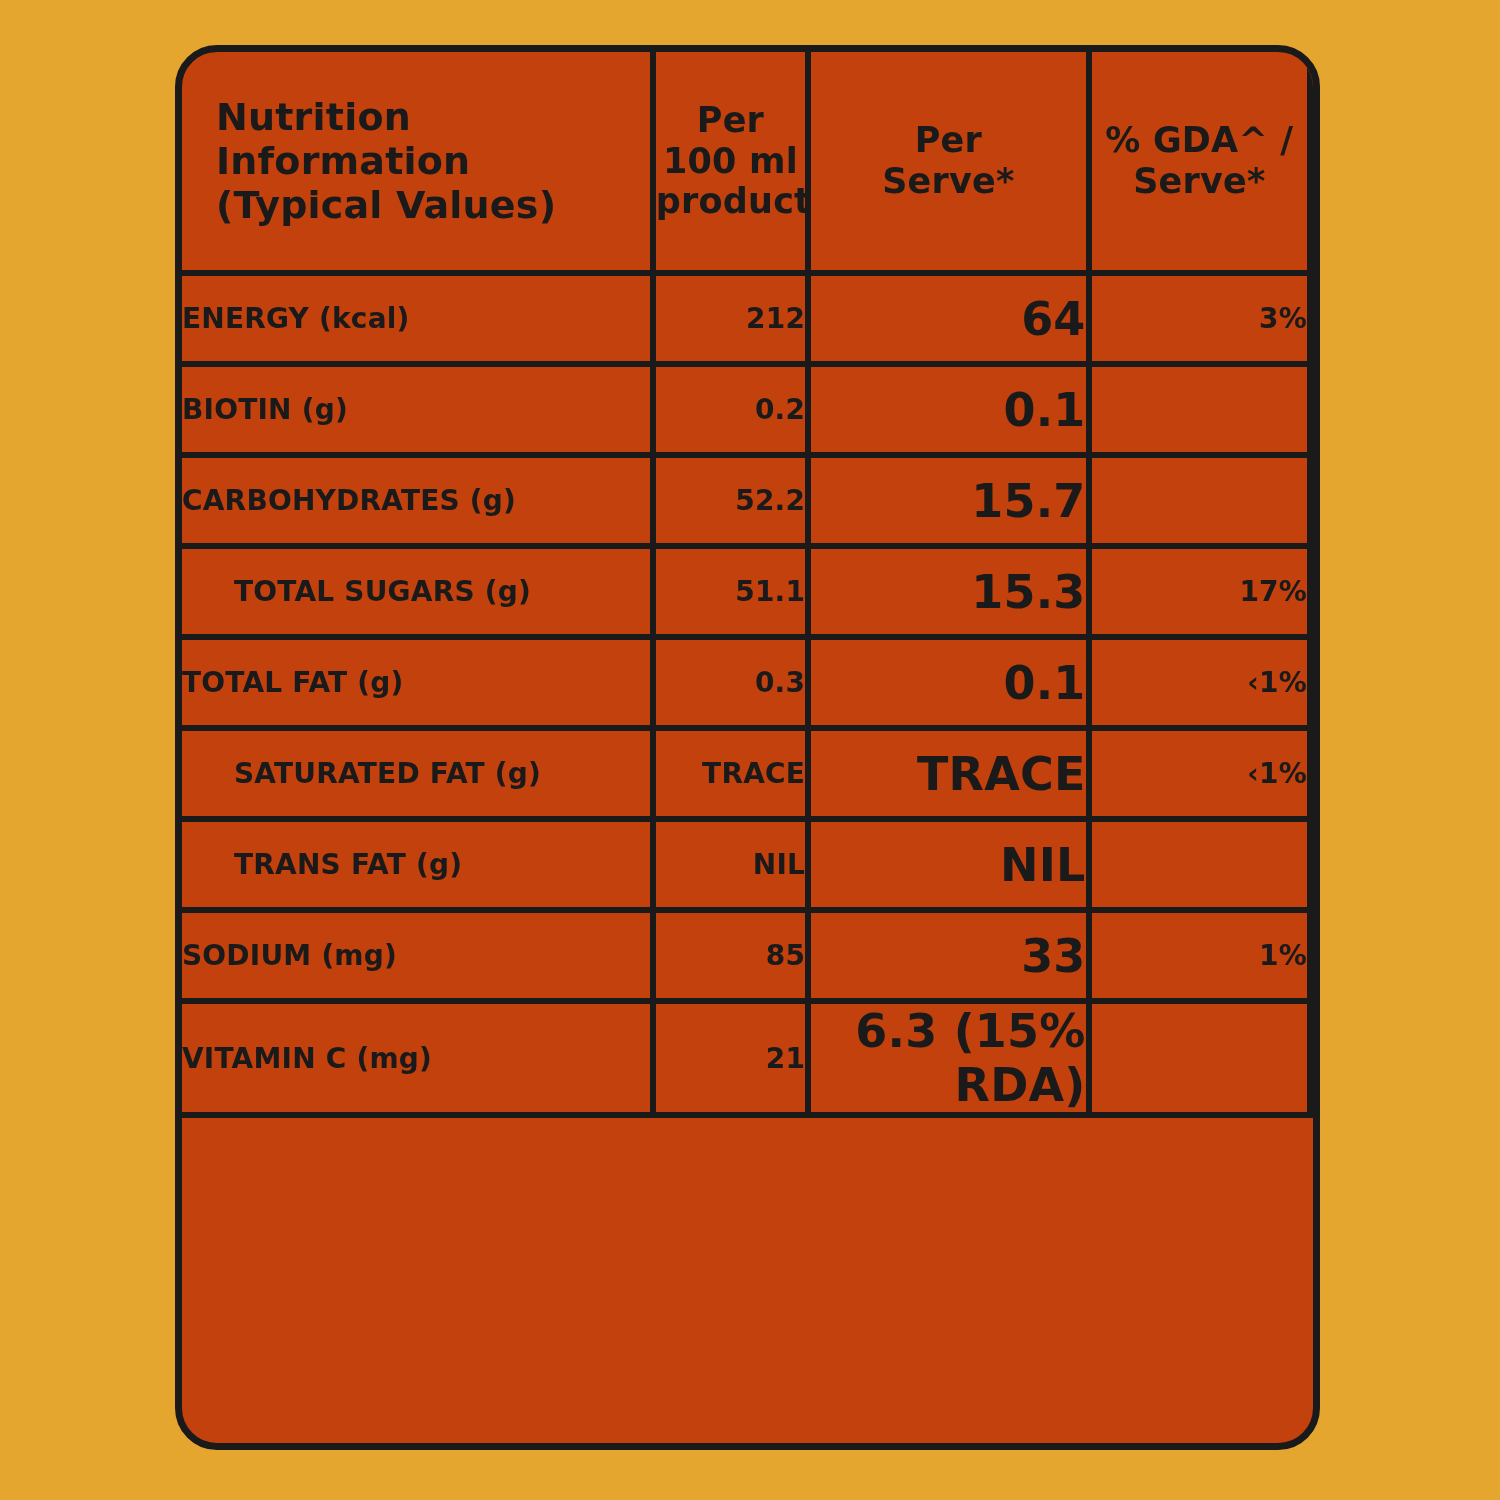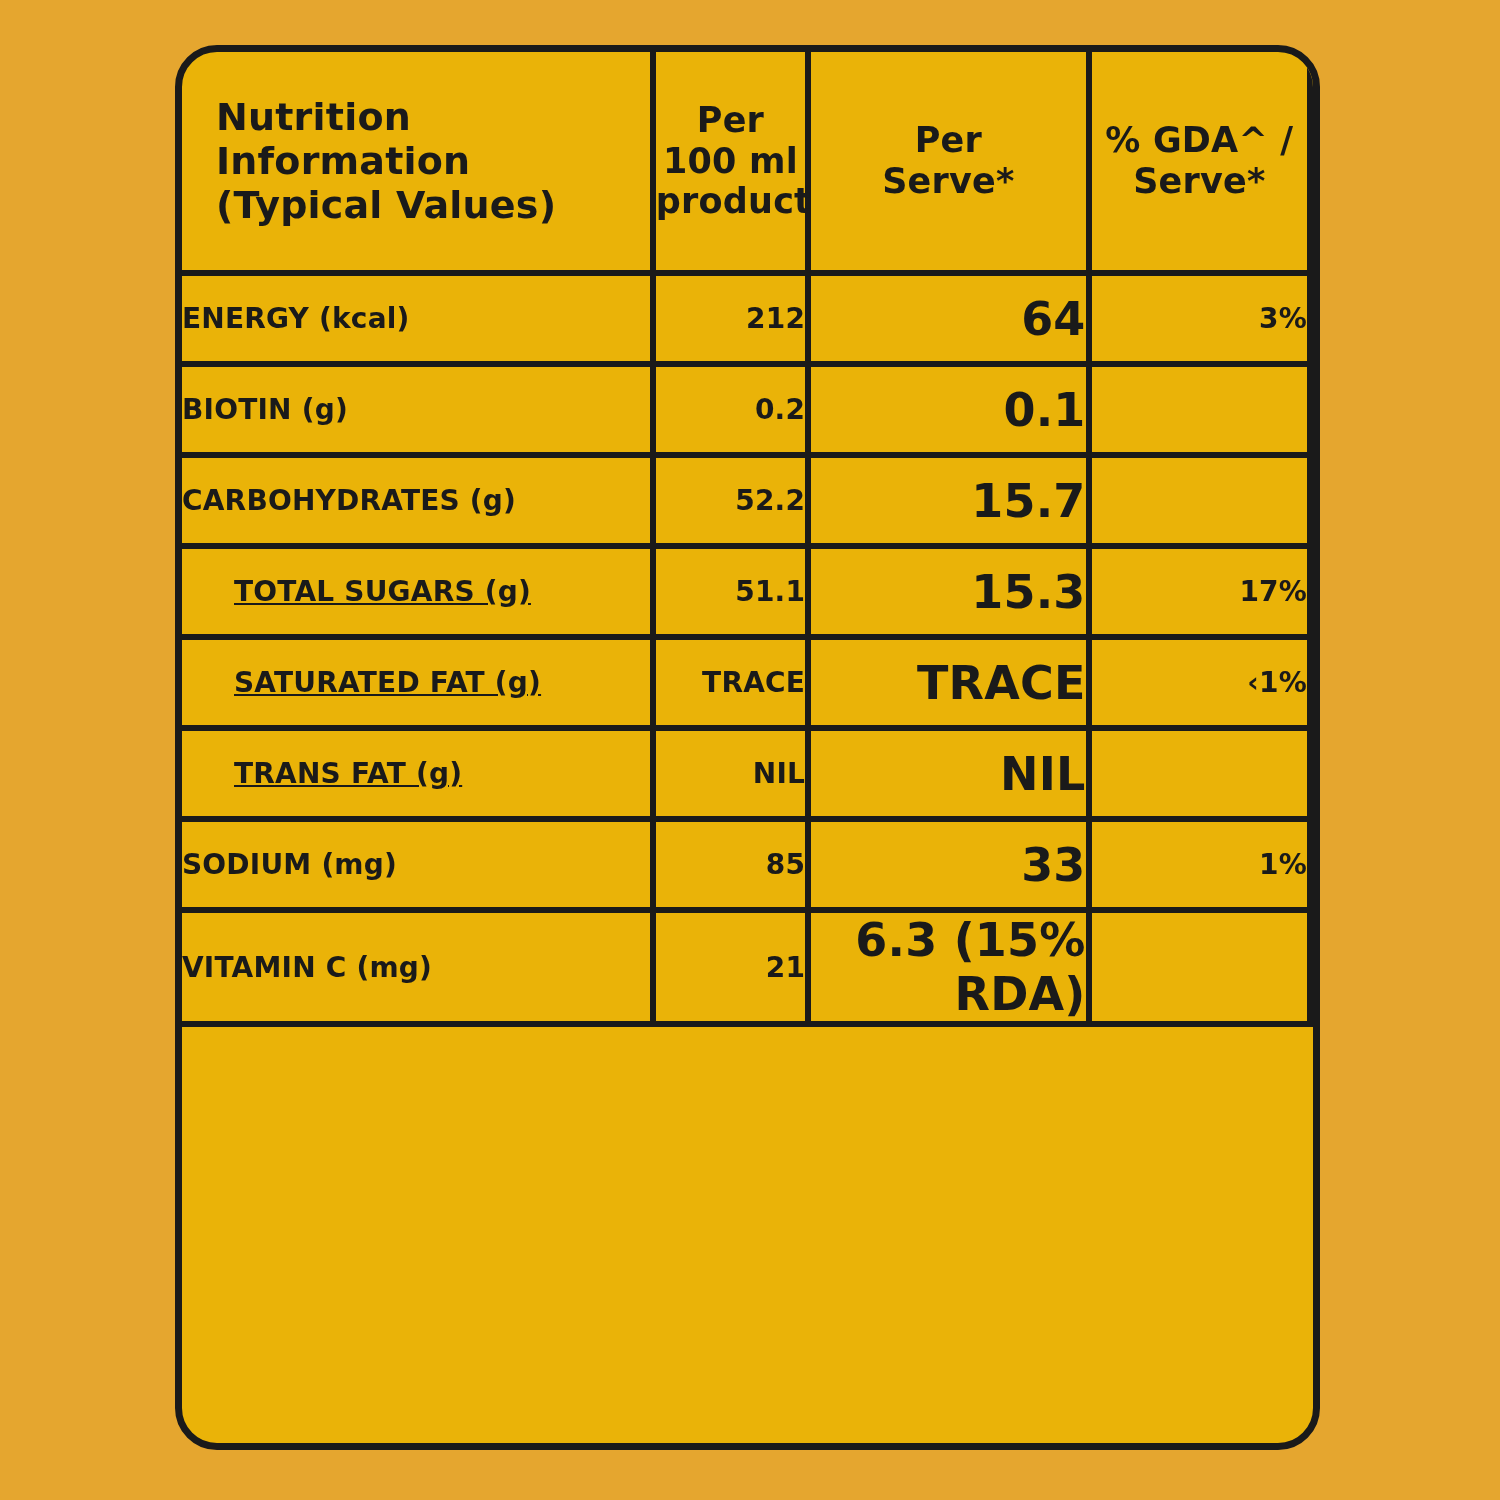--- a/index.html
+++ b/index.html
@@ -13,21 +13,21 @@
   #panel {
     position: absolute;
     left: 175px;
     top: 45px;
     width: 1145px;
     height: 1405px;
     border: 7px solid #1a1a1a;
     border-radius: 42px;
     box-sizing: border-box;
     overflow: hidden;
-    background: #eab308;
+    background: #c2410c;
   }
   table.nutri {
     width: 100%;
     border-collapse: collapse;
     table-layout: fixed;
   }
   table.nutri td, table.nutri th {
     border: 0;
     border-bottom: 6px solid #1a1a1a;
     border-right: 6px solid #1a1a1a;
@@ -63,21 +63,20 @@
   tr.row td {
     height: 85px;
     font-size: 28px;
   }
   td.nutrient {
     text-align: left;
     padding-left: 26px;
   }
   td.nutrient.indent1 {
     padding-left: 52px;
-    text-decoration: underline;
   }
   td.val {
     text-align: right;
     font-size: 36px;
   }
   td.val.serve {
     font-size: 46px;
   }
   sub {
     font-size: 0.62em;
@@ -137,20 +136,26 @@
         <td class="val serve">15.7</td>
         <td class="val lastcol"></td>
       </tr>
       <tr class="row">
         <td class="nutrient indent1">TOTAL SUGARS (g)</td>
         <td class="val">51.1</td>
         <td class="val serve">15.3</td>
         <td class="val lastcol">17%</td>
       </tr>
       <tr class="row">
+        <td class="nutrient">TOTAL FAT (g)</td>
+        <td class="val">0.3</td>
+        <td class="val serve">0.1</td>
+        <td class="val lastcol">‹1%</td>
+      </tr>
+      <tr class="row">
         <td class="nutrient indent1">SATURATED FAT (g)</td>
         <td class="val">TRACE</td>
         <td class="val serve">TRACE</td>
         <td class="val lastcol">‹1%</td>
       </tr>
       <tr class="row">
         <td class="nutrient indent1">TRANS FAT (g)</td>
         <td class="val">NIL</td>
         <td class="val serve">NIL</td>
         <td class="val lastcol"></td>

